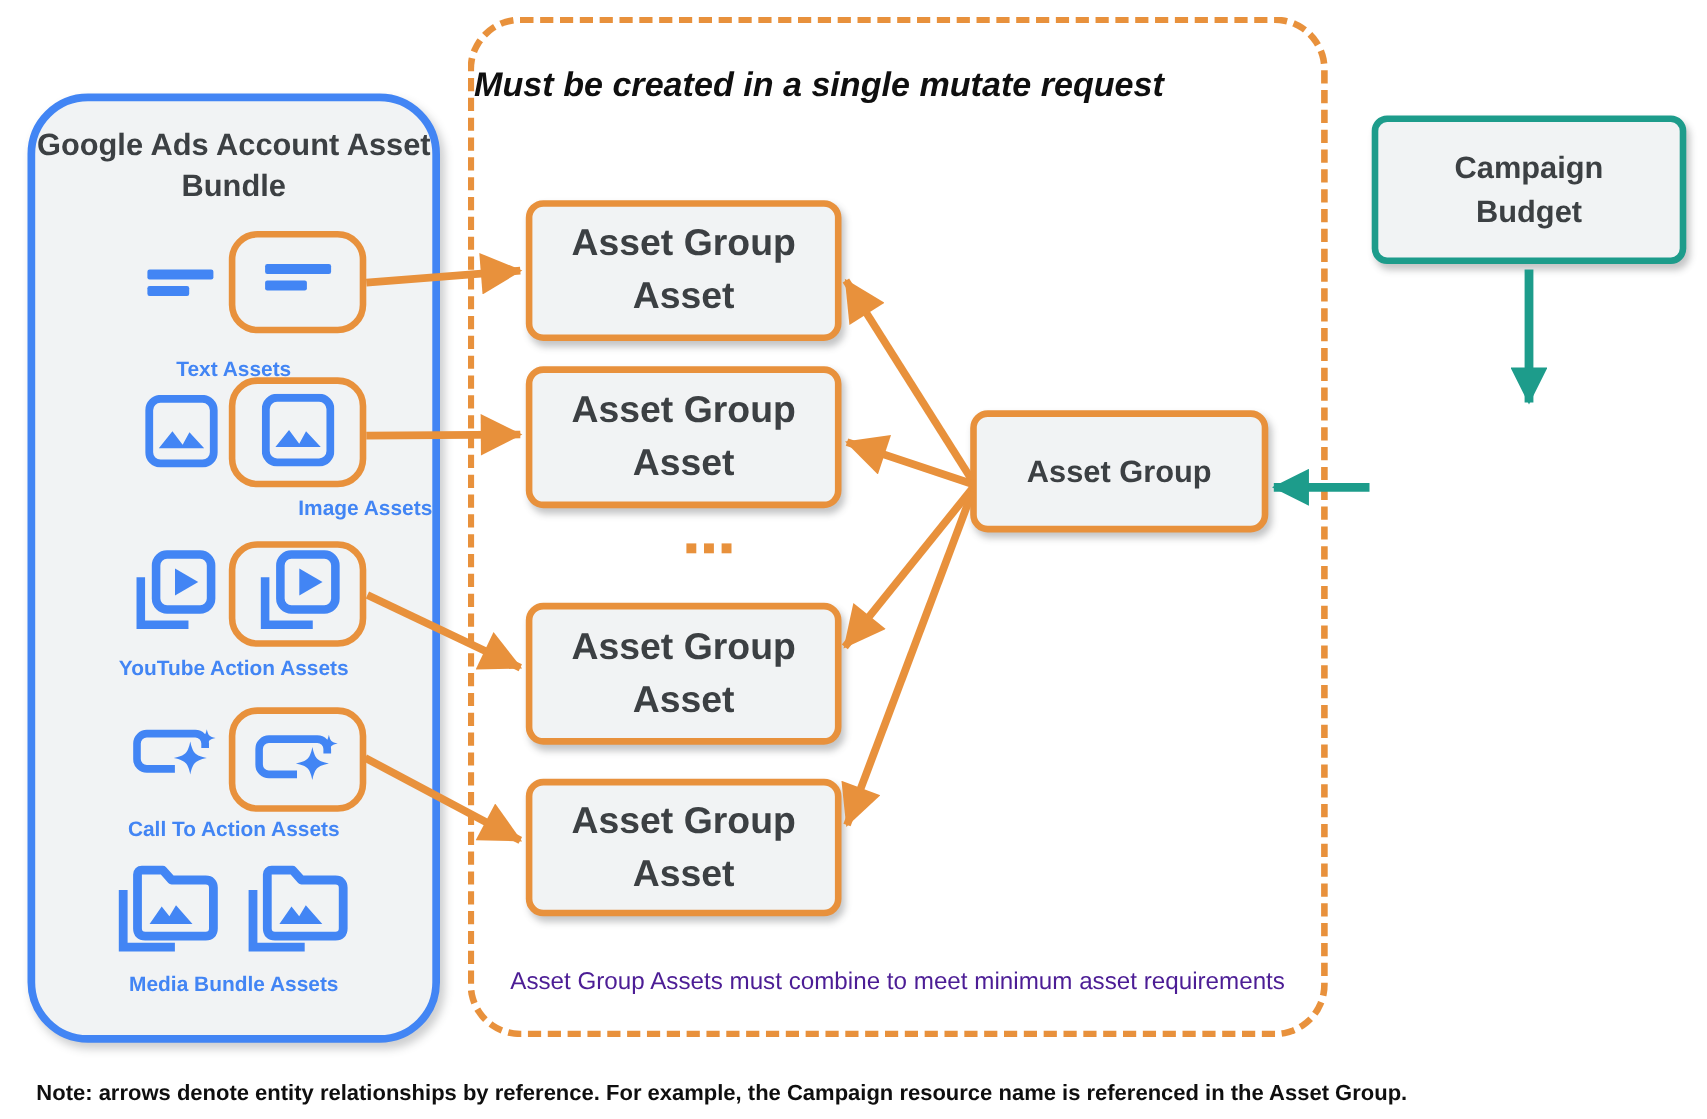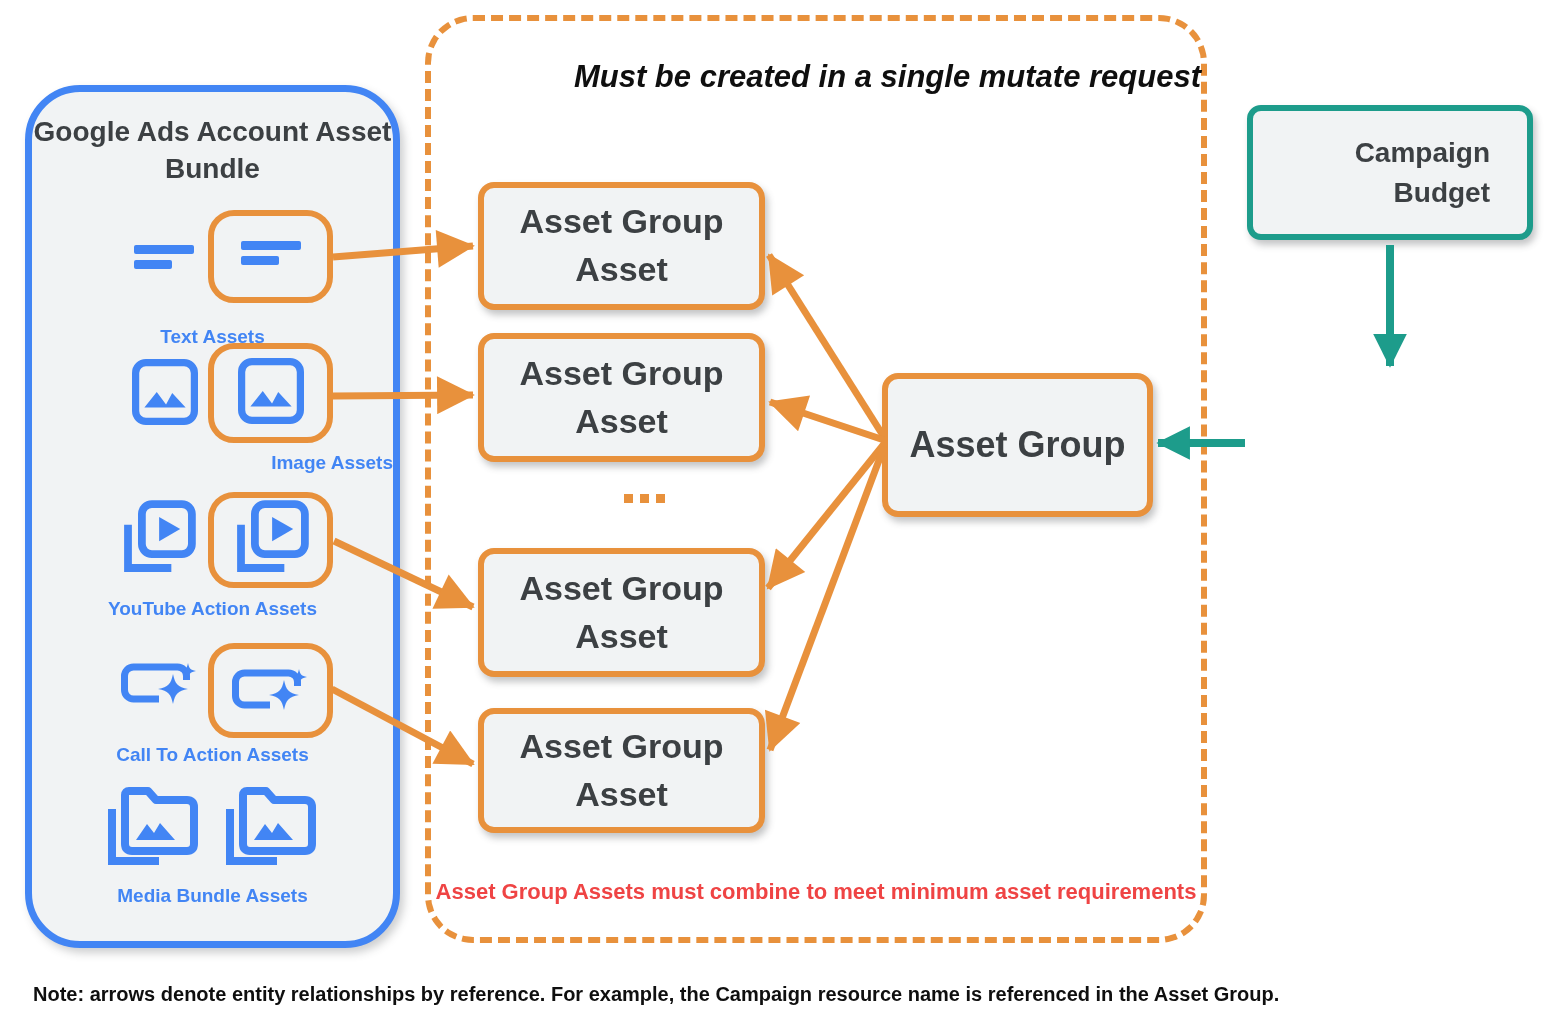--- a/index.html
+++ b/index.html
@@ -26,37 +26,37 @@
     font-size:19px;font-weight:bold;color:#4285F4;
   }
   .lib-icon{position:absolute;display:flex;align-items:center;justify-content:center;}
   
   .mutate-container{
     position:absolute;left:425px;top:15px;width:782px;height:928px;
     box-sizing:border-box;border:6px dashed #E8913C;border-radius:48px;
     background:#ffffff;
   }
   .mutate-title{
-    position:absolute;left:0;right:0;top:34px;text-align:right;
+    position:absolute;left:0;right:0;top:34px;text-align:left;
     font-size:31px;font-weight:bold;font-style:italic;color:#0f0f0f;line-height:1.45;
   }
   .mutate-footnote{
     position:absolute;left:0;right:0;top:858px;text-align:center;
-    font-size:22px;font-weight:bold;color:#ef4444;
+    font-size:22px;font-weight:normal;color:#4c1d95;
   }
   
   .node{
     position:absolute;box-sizing:border-box;background:#F1F3F4;
     display:flex;align-items:center;justify-content:center;text-align:center;
     font-size:34px;font-weight:bold;color:#3C4043;line-height:1.4;
     box-shadow:3px 5px 7px rgba(60,64,67,.3);
   }
   .node.orange{border:6px solid #E8913C;border-radius:16px;}
   .node.teal{border:6px solid #1D9C8B;border-radius:14px;}
-  .budget-label{width:200px;text-align:right;}
+  .budget-label{width:200px;}
   
   .ellipsis{position:absolute;left:620px;top:494px;display:flex;}
   .sq{display:inline-block;width:9px;height:9px;background:#E8913C;margin:0 3.5px;}
   
   .arrows{position:absolute;left:0;top:0;pointer-events:none;}
   
   .bottom-note{
     position:absolute;left:33px;top:983px;width:1480px;
     font-size:20px;font-weight:bold;color:#0f0f0f;
   }
@@ -174,21 +174,21 @@
       <span class="sq"></span>
       <span class="sq"></span>
     </div>
   <div class="node orange" style="left:478px;top:548px;width:287px;height:129px;">
     <span style="width:240px;">Asset Group Asset</span>
   </div>
   <div class="node orange" style="left:478px;top:708px;width:287px;height:125px;">
     <span style="width:240px;">Asset Group Asset</span>
   </div>
 
-  <div class="node orange" style="left:882px;top:373px;width:271px;height:144px;font-size:36px;">
+  <div class="node orange" style="left:882px;top:373px;width:271px;height:111px;font-size:28px;">
     <span>Asset Group</span>
   </div>
 
   <div class="node teal" style="left:1247px;top:105px;width:286px;height:135px;font-size:28px;">
     <span class="budget-label">Campaign Budget</span>
   </div>
 
   <svg class="arrows" width="1552" height="1017" viewBox="0 0 1552 1017">
     <defs>
       <marker id="tipO" viewBox="0 0 10 10" refX="9.5" refY="5" markerWidth="6.2" markerHeight="5.4" orient="auto">

